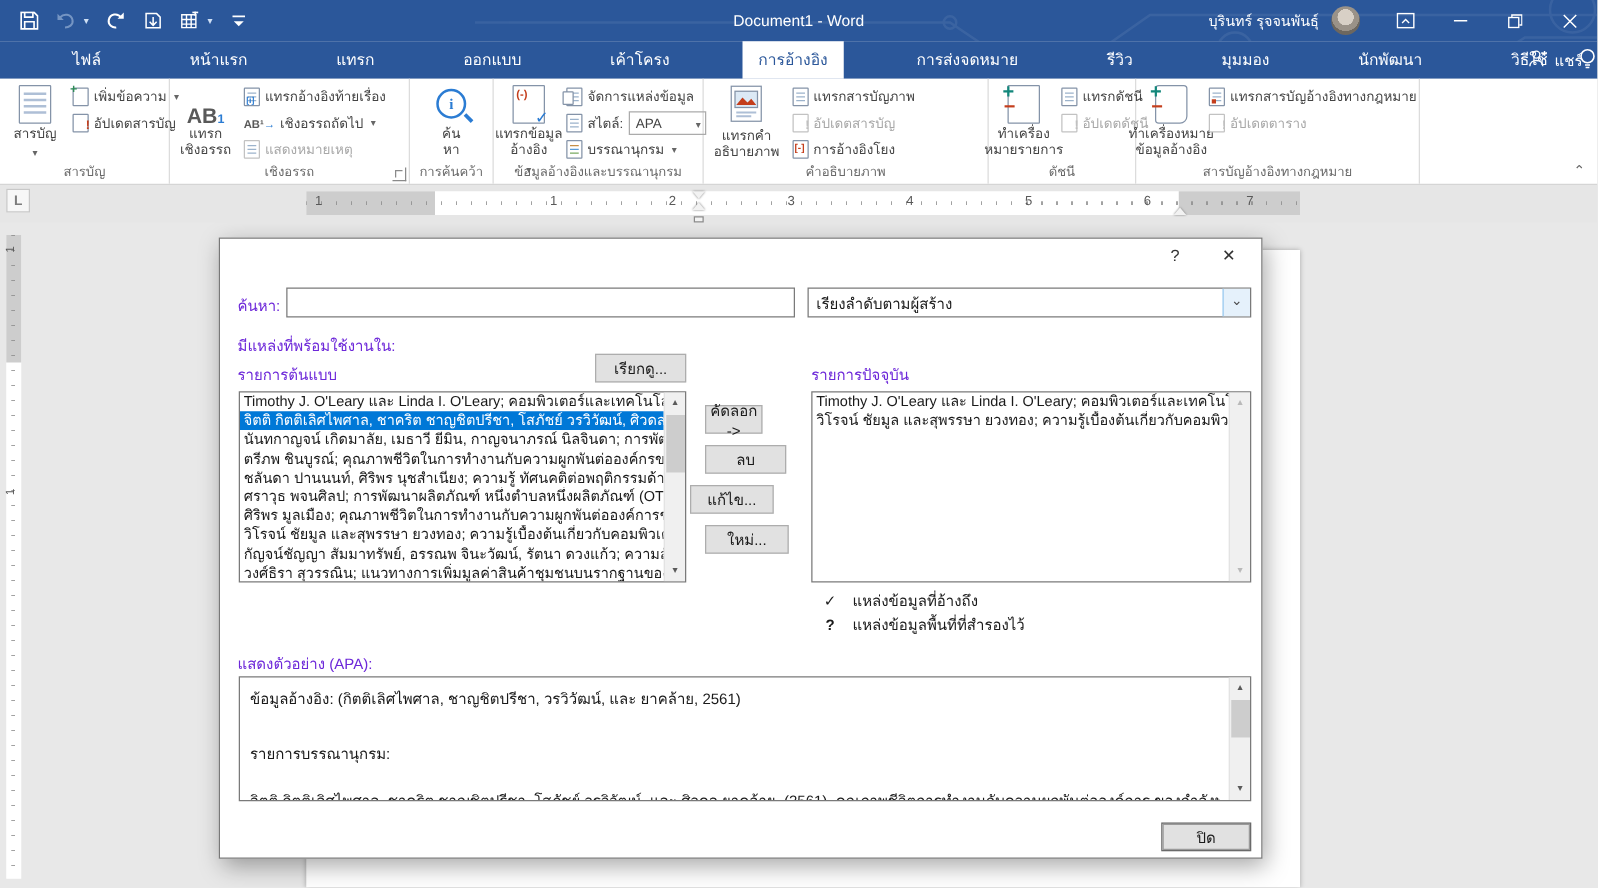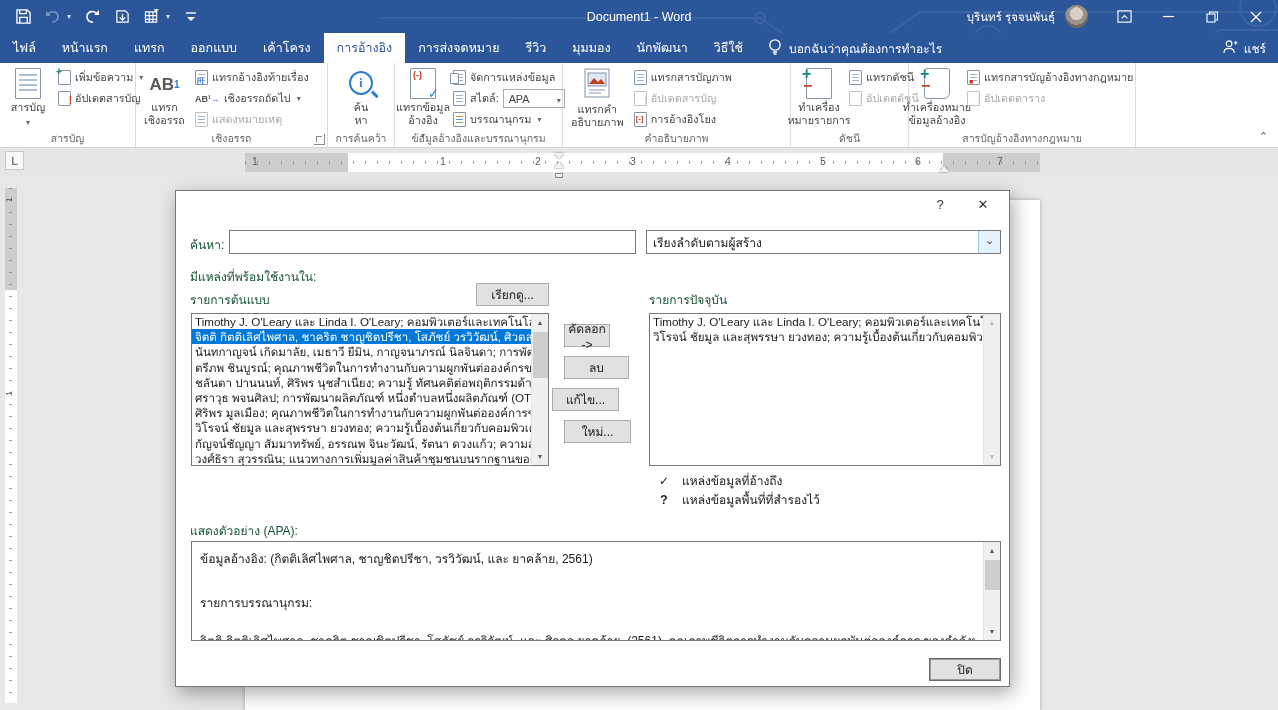--- a/index.html
+++ b/index.html
@@ -16,21 +16,21 @@
   .ddg { font-size:8px; color:#cfe0f5; margin-left:-7px;}
   .tb-title { position:absolute; left:50%; transform:translateX(-50%); font-size:12.5px; color:#fff; white-space:nowrap;}
   .tb-right { position:absolute; right:0; top:0; height:33px; display:flex; align-items:center; gap:0; }
   .tb-user { font-size:11.5px; margin-right:10px; }
   .avatar { width:23px; height:23px; border-radius:50%; background:radial-gradient(circle at 50% 38%, #d8d0c6 0 35%, #9a9288 36% 60%, #6d675f 61%); margin-right:14px; }
   .winbtn { width:44px; height:33px; display:flex; align-items:center; justify-content:center; color:#fff; }
   .winbtn svg { display:block; }
 
   
   .tabrow { position:absolute; left:0; top:33px; width:100%; height:30px; background:#2b579a; display:flex; align-items:stretch; color:#fff; z-index:5;}
-  .tab { padding:0 13px; display:flex; align-items:center; font-size:12.5px; white-space:nowrap; }
+  .tab { padding:0 13px; display:flex; align-items:center; font-size:12.5px; white-space:nowrap;margin-left:45px; }
   .tab.active { background:#fff; color:#2b579a; }
   .tellme { display:flex; align-items:center; gap:7px; padding:0 12px; }
   .share { position:absolute; right:12px; top:0; height:30px; display:flex; align-items:center; gap:6px; }
 
   
   .ribbon { position:absolute; left:0; top:63px; width:100%; height:85px; background:#fff; border-bottom:1px solid #d5d5d5; display:flex; z-index:5;}
   .rgroup { position:relative; display:flex; flex-direction:column; border-right:1px solid #dcdcdc; padding:2px 3px 0 3px; }
   .rgroup-content { flex:1; display:flex; align-items:flex-start; gap:2px; }
   .rgroup-label { height:17px; text-align:center; font-size:10.5px; color:#696969; line-height:15px; white-space:nowrap; padding:0 4px;}
   .bigbtn { display:flex; flex-direction:column; align-items:center; justify-content:flex-start; padding:3px 5px 0 5px; min-width:50px; height:66px; }
@@ -46,21 +46,21 @@
   .launcher::before { content:""; position:absolute; left:2px; top:2px; width:5px; height:5px; border-left:1px solid #8a8a8a; border-top:1px solid #8a8a8a; }
   .collapse { position:absolute; right:10px; bottom:4px; color:#666; font-size:11px; }
 
   
   .doc { display:inline-block; width:13px; height:15px; background:#fff; border:1px solid #8493a8; border-radius:1px; position:relative; flex:none; }
   .doc .ln { position:absolute; left:2px; right:2px; top:3px; height:1px; background:#9cb3cc; box-shadow:0 3px 0 #9cb3cc, 0 6px 0 #9cb3cc; }
   .mk { position:absolute; font-weight:bold; font-size:10px; line-height:1; }
   .mk.red{color:#c43e1c;} .mk.green{color:#2e8b57;} .mk.blue{color:#2b7cd3;} .mk.teal{color:#13877b;}
   .bigdoc { width:26px; height:31px; background:#fff; border:1px solid #8493a8; border-radius:1px; position:relative; margin-bottom:2px; flex:none;}
   .bigdoc .ln { position:absolute; left:3px; right:3px; top:5px; height:2px; background:#aebfd6; box-shadow:0 5px 0 #aebfd6, 0 10px 0 #aebfd6, 0 15px 0 #aebfd6; }
-  .abicon { font-size:17px; font-weight:bold; color:#595959; line-height:1; height:33px; display:flex; align-items:center; }
+  .abicon { font-size:17px; font-weight:bold; color:#595959; line-height:1; height:33px; display:flex; align-items:flex-end; }
   .abicon sup { color:#2b7cd3; font-size:10px; }
   .lens { width:24px; height:24px; border:2.5px solid #2b7cd3; border-radius:50%; position:relative; margin:3px 0 6px 0; color:#2b7cd3; font-weight:bold; font-size:12px; display:flex; align-items:center; justify-content:center; font-family:"Liberation Serif",serif;}
   .lens::after { content:""; position:absolute; width:8px; height:2.5px; background:#2b7cd3; right:-8px; bottom:-2px; transform:rotate(45deg); }
 
   
   .rulerrow { position:absolute; left:0; top:148px; width:100%; height:30px; background:#e6e6e6; z-index:4;}
   .tabsel { position:absolute; left:5px; top:3px; width:19px; height:19px; background:#f7f7f7; border:1px solid #c8c8c8; color:#7c7c7c; font-size:11px; font-weight:bold; display:flex; align-items:center; justify-content:center; }
   .hruler { position:absolute; left:245px; top:5px; width:795px; height:19px; background:#fff; }
   .hruler .gseg { position:absolute; top:0; height:100%; background:#cdcdcd; }
   .ticks { position:absolute; left:0; top:8px; width:100%; height:3px; background-image:repeating-linear-gradient(to right,#8a8a8a 0 1px,transparent 1px 12px); opacity:.8;}
@@ -77,21 +77,21 @@
   .vticks { position:absolute; left:4px; top:0; width:3px; height:100%; background-image:repeating-linear-gradient(to bottom,#8a8a8a 0 1px,transparent 1px 12px); opacity:.8; }
   .vnum { position:absolute; left:1px; font-size:9.5px; color:#595959; transform:rotate(-90deg); }
   .page { position:absolute; left:245px; top:22px; width:795px; height:510px; background:#fff; box-shadow:0 0 4px rgba(0,0,0,.28); }
 
   
   .dialog { position:absolute; left:175px; top:12px; width:835px; height:497px; background:#fff; border:1px solid #787878; box-shadow:3px 6px 18px rgba(0,0,0,.35); font-size:12px; color:#1a1a1a; }
   .dlg-titlebar { position:absolute; left:0; top:0; width:100%; height:28px; display:flex; align-items:center; padding-left:12px; background:#fff; }
   .dlg-title { font-size:12px; color:#1a1a1a; }
   .dlg-help { position:absolute; right:58px; top:4px; width:22px; height:20px; text-align:center; line-height:20px; color:#333; font-size:13px; }
   .dlg-close { position:absolute; right:14px; top:4px; width:24px; height:20px; text-align:center; line-height:20px; color:#333; font-size:13px; }
-  .fld-label { position:absolute; color:#14532d; white-space:nowrap; }
+  .fld-label { position:absolute; color:#6d28d9; white-space:nowrap; }
   .txtinput { position:absolute; border:1px solid #7a7a7a; background:#fff; height:24px; font-size:12px; padding:0 4px; font-family:inherit; }
   .combo { position:absolute; border:1px solid #7a7a7a; background:#fff; height:24px; display:flex; align-items:center; }
   .combo .val { flex:1; padding:0 6px; white-space:nowrap; overflow:hidden; }
   .combo .cbtn { width:22px; height:100%; background:#e5f1fb; border-left:1px solid #99c9ef; display:flex; align-items:center; justify-content:center; }
   .combo .cbtn::after { content:"⌄"; font-size:11px; color:#444; margin-top:-4px;}
   .btn { position:absolute; background:#e1e1e1; border:1px solid #adadad; font-size:12px; color:#1a1a1a; display:flex; align-items:center; justify-content:center; font-family:inherit; }
   .btn.default { border:1px solid #6a6a6a; box-shadow:inset 0 0 0 1px #9a9a9a; }
   .listbox { position:absolute; border:1px solid #7a7a7a; background:#fff; overflow:hidden; }
   .litem { height:15.2px; line-height:15.2px; font-size:11.6px; white-space:nowrap; overflow:hidden; padding-left:3px; color:#1a1a1a; }
   .litem.sel { background:#0078d7; color:#fff; }

